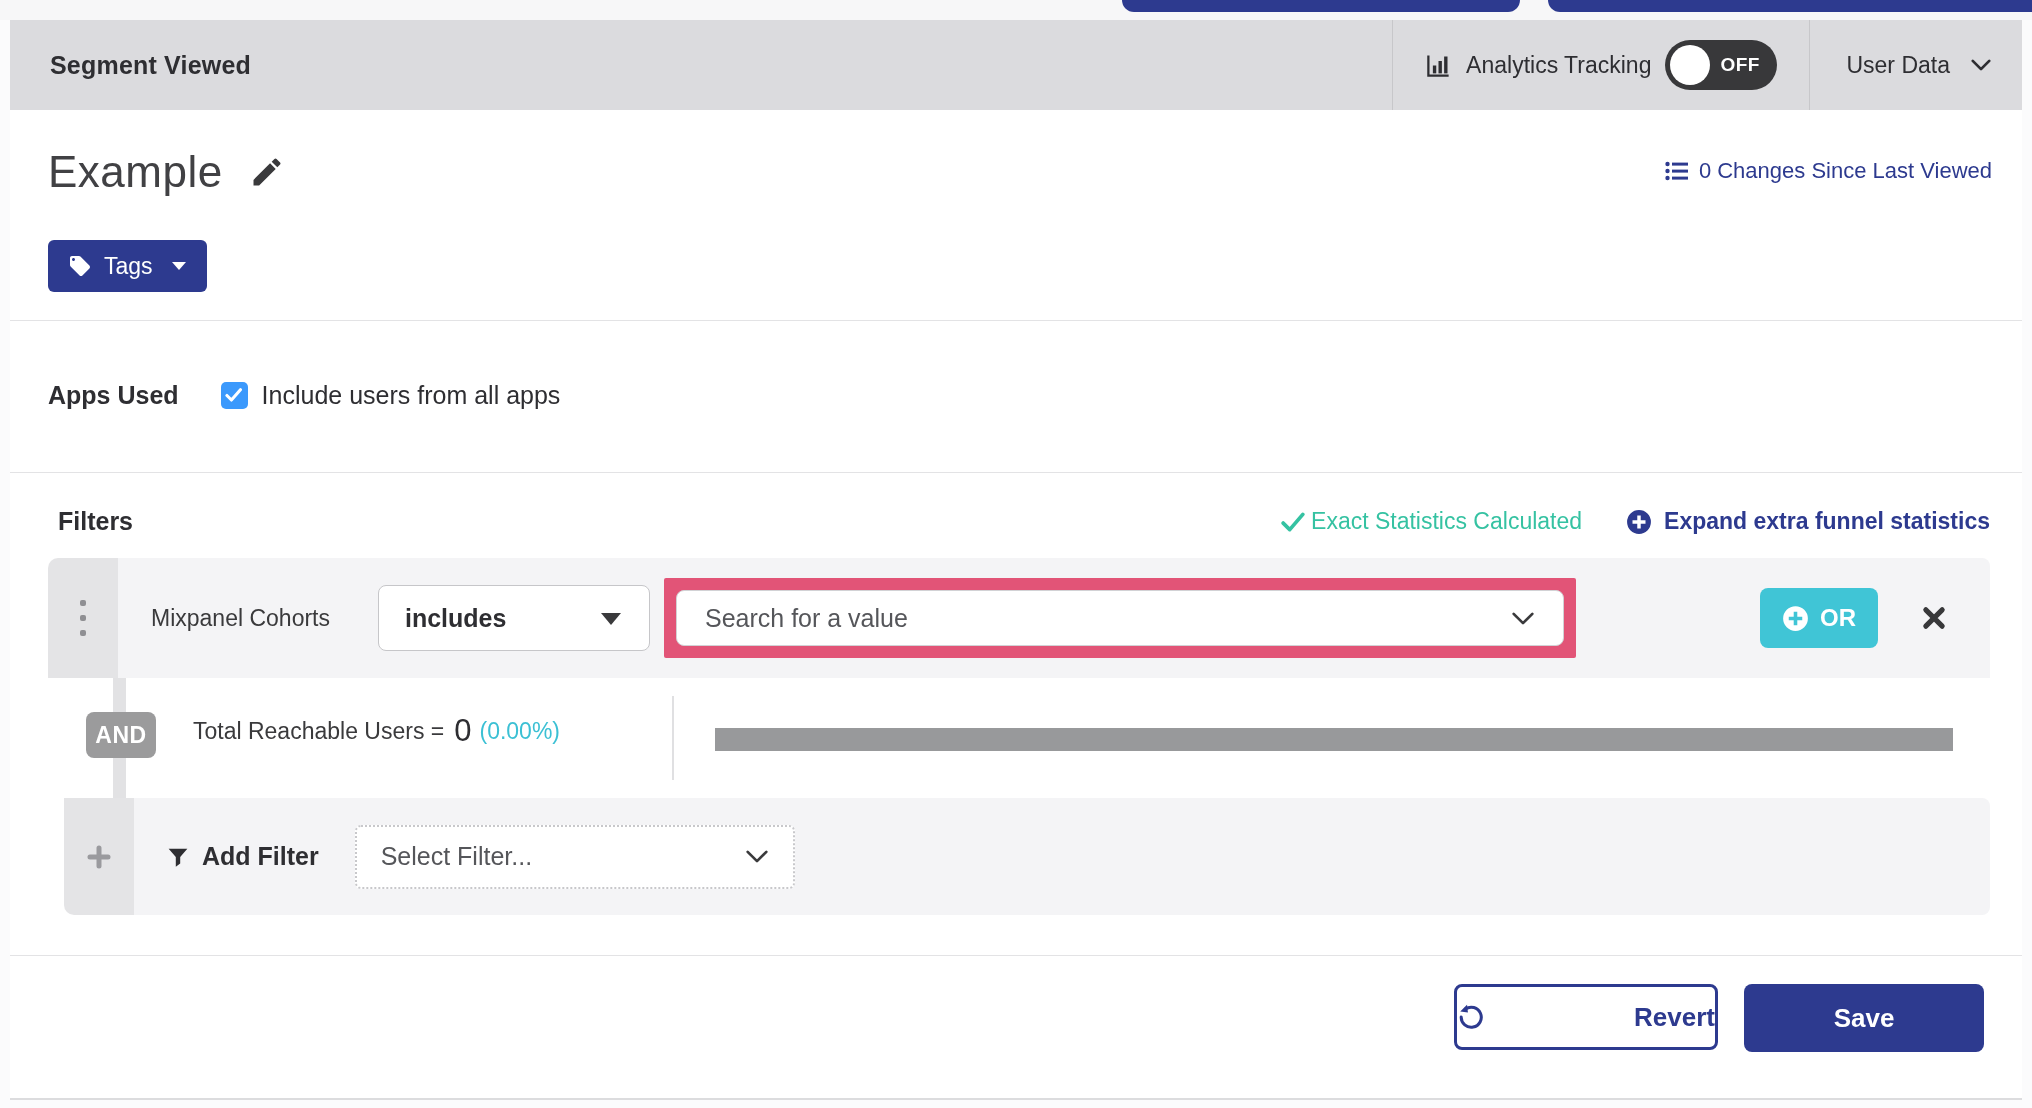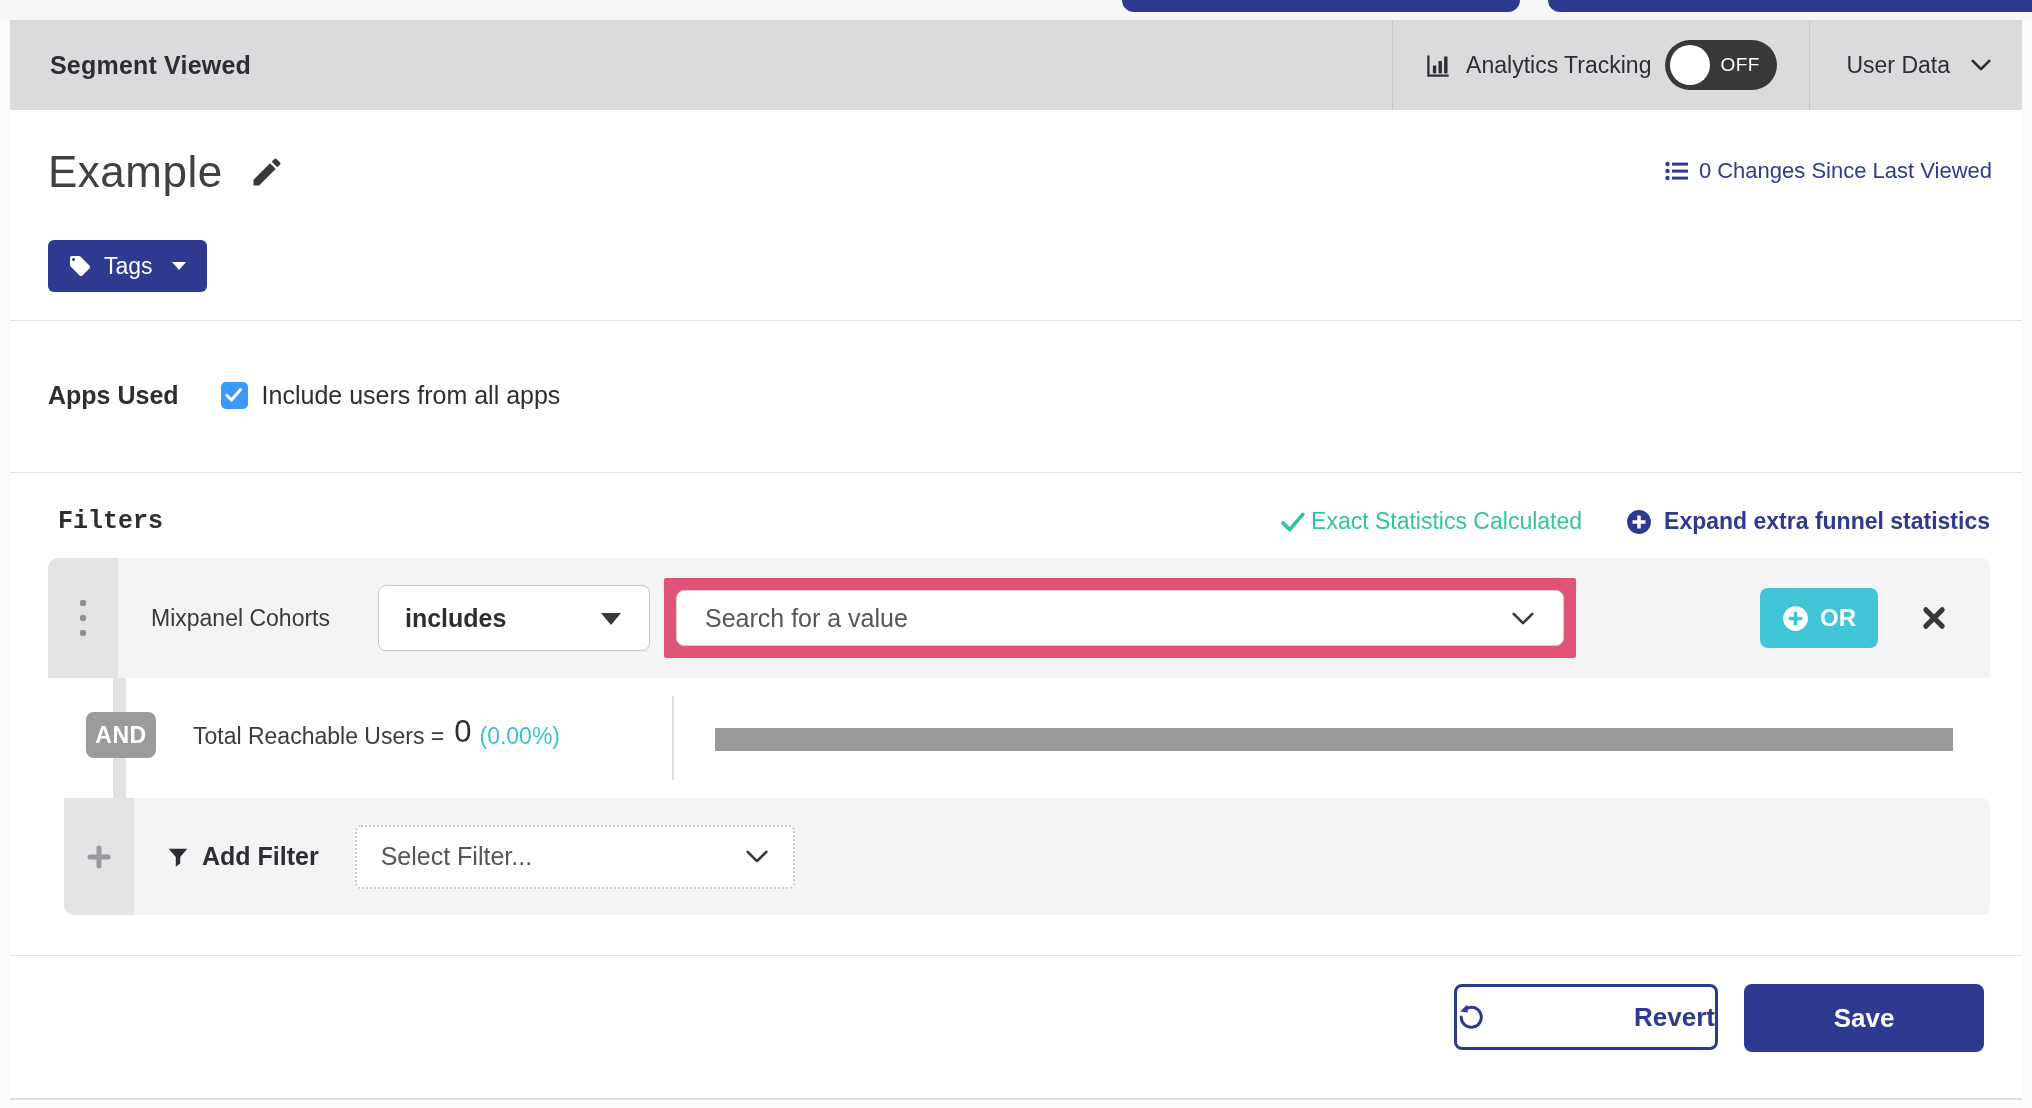--- a/index.html
+++ b/index.html
@@ -22,21 +22,21 @@
   
   .header-bar { height:90px; background:#dbdbde; display:flex; align-items:stretch; }
   .header-title { font-size:25px; font-weight:bold; color:#2e2e32;
     padding-left:40px; align-self:center; flex:1; letter-spacing:.2px; }
   .header-section { display:flex; align-items:center; border-left:1px solid #c7c7ca; }
   .analytics-section { gap:14px; padding:0 32px; }
   .analytics-label { font-size:23px; color:#2e2e32; }
   .toggle { width:112px; height:50px; border-radius:25px; background:#38383a;
     display:flex; align-items:center; cursor:pointer; }
   .toggle-knob { width:40px; height:40px; border-radius:50%; background:#ffffff; margin-left:5px; }
-  .toggle-label { color:#ffffff; font-size:19px; font-weight:normal; letter-spacing:.5px; margin-left:10px; }
+  .toggle-label { color:#ffffff; font-size:19px; font-weight:bold; letter-spacing:.5px; margin-left:10px; }
   .userdata-section { gap:20px; padding:0 30px 0 36px; }
   .userdata-label { font-size:23px; color:#2e2e32; }
 
   
   .title-section { padding:34px 38px 28px; position:relative; }
   .name-row { display:flex; align-items:center; gap:26px; height:56px; }
   .segment-name { font-size:44px; font-weight:300; color:#414144; letter-spacing:.5px; }
   .pencil-btn { cursor:pointer; display:flex; }
   .changes-link { position:absolute; right:30px; top:48px; display:flex; align-items:center;
     gap:10px; color:#2d3a8f; font-size:22px; cursor:pointer; }
@@ -50,21 +50,21 @@
   .apps-section { padding:60px 38px 62px; display:flex; align-items:center; gap:42px; }
   .apps-label { font-size:25px; font-weight:bold; color:#2e2e32; }
   .checkbox-row { display:flex; align-items:center; gap:14px; cursor:pointer; }
   .checkbox { width:27px; height:27px; border-radius:5px; background:#3b99fc;
     display:flex; align-items:center; justify-content:center; }
   .checkbox-label { font-size:25px; color:#2e2e32; }
 
   
   .filters-section { padding:34px 32px 40px 38px; }
   .filters-header { display:flex; align-items:center; margin-bottom:22px; padding-left:10px; }
-  .filters-title { font-size:25px; font-weight:bold; color:#2e2e32;font-family:Liberation Mono, monospace; }
+  .filters-title { font-size:25px; font-weight:bold; color:#2e2e32; }
   .filters-header-right { margin-left:auto; display:flex; align-items:center; gap:44px; }
   .exact-stats { display:flex; align-items:center; gap:6px; color:#35c2a2; font-size:23px; }
   .expand-link { display:flex; align-items:center; gap:12px; color:#2d3a8f; font-size:23px;
     font-weight:bold; cursor:pointer; }
 
   .filter-row1 { display:flex; height:120px; }
   .rail-top { width:70px; background:#e4e4e6; border-radius:10px 0 0 0;
     display:flex; flex-direction:column; align-items:center; justify-content:center; gap:9px; cursor:grab; }
   .rail-dot { width:6px; height:6px; border-radius:2px; background:#8f8f93; }
   .row1-content { flex:1; background:#f4f4f6; border-radius:0 8px 0 0;
@@ -82,22 +82,22 @@
   .or-btn { margin-left:auto; display:flex; align-items:center; gap:11px;
     background:#40c5d6; color:#fff; border:none; border-radius:8px; height:60px;
     padding:0 22px; font-size:24px; font-weight:bold; font-family:inherit; cursor:pointer; }
   .close-x { margin-left:42px; display:flex; cursor:pointer; }
 
   .filter-row2 { position:relative; height:120px; background:#fff; }
   .rail-strip { position:absolute; left:65px; top:0; width:13px; height:120px; background:#e2e2e4; }
   .and-badge { position:absolute; left:38px; top:34px; width:70px; height:46px;
     background:#9b9b9c; color:#fff; border-radius:8px; display:flex; align-items:center;
     justify-content:center; font-size:23px; font-weight:bold; letter-spacing:.5px; }
-  .reachable-row { position:absolute; left:145px; top:16px; height:56px;
-    display:flex; align-items:flex-end; }
+  .reachable-row { position:absolute; left:145px; top:25px; height:56px;
+    display:flex; align-items:center; }
   .reachable-label { font-size:23px; color:#3a3a3c; }
   .reachable-value { font-size:31px; color:#2e2e32; margin:0 8px 0 10px; }
   .reachable-percent { font-size:23px; color:#3bc0d4; }
   .row2-divider { position:absolute; left:624px; top:18px; width:2px; height:84px; background:#e0e0e2; }
   .gray-bar { position:absolute; left:667px; top:50px; width:1238px; height:23px; background:#98999b; }
 
   .filter-row3 { display:flex; height:117px;margin-left:16px; }
   .rail-bottom { width:70px; background:#e4e4e6; border-radius:0 0 0 10px;
     display:flex; align-items:center; justify-content:center; cursor:pointer; }
   .row3-content { flex:1; background:#f4f4f6; border-radius:0 8px 8px 0;

